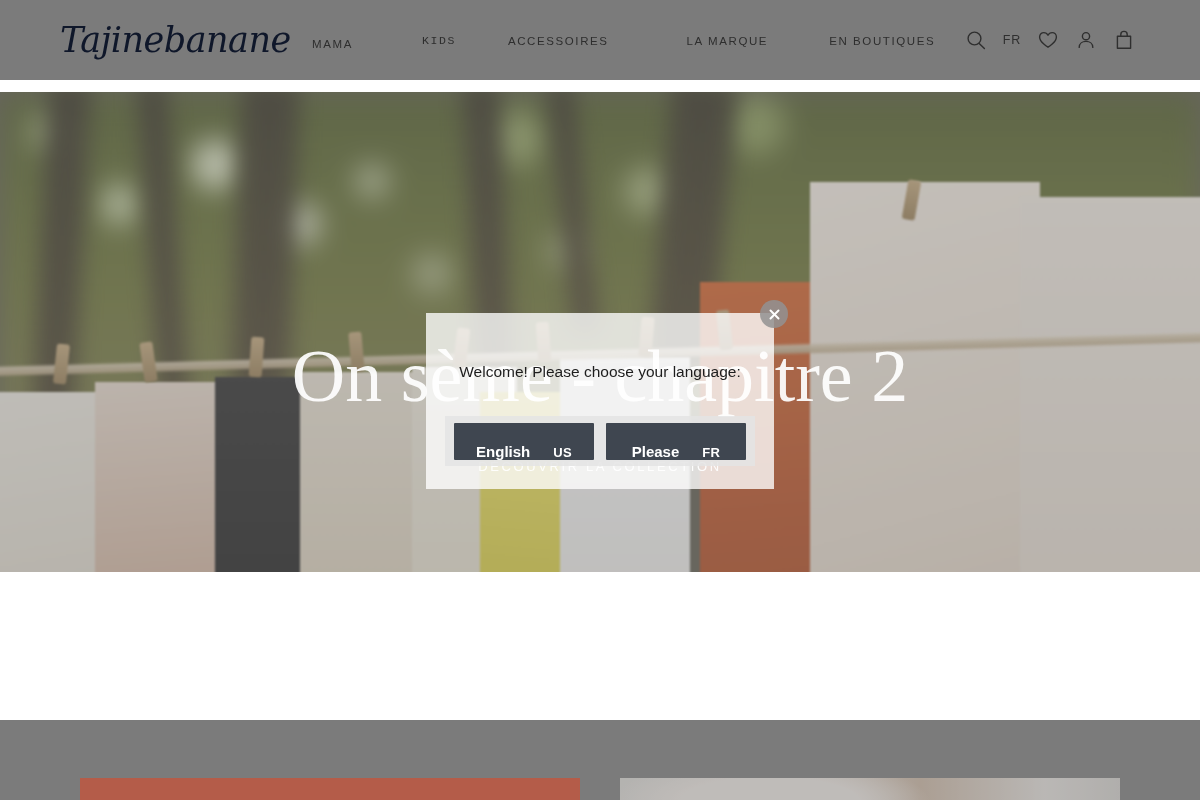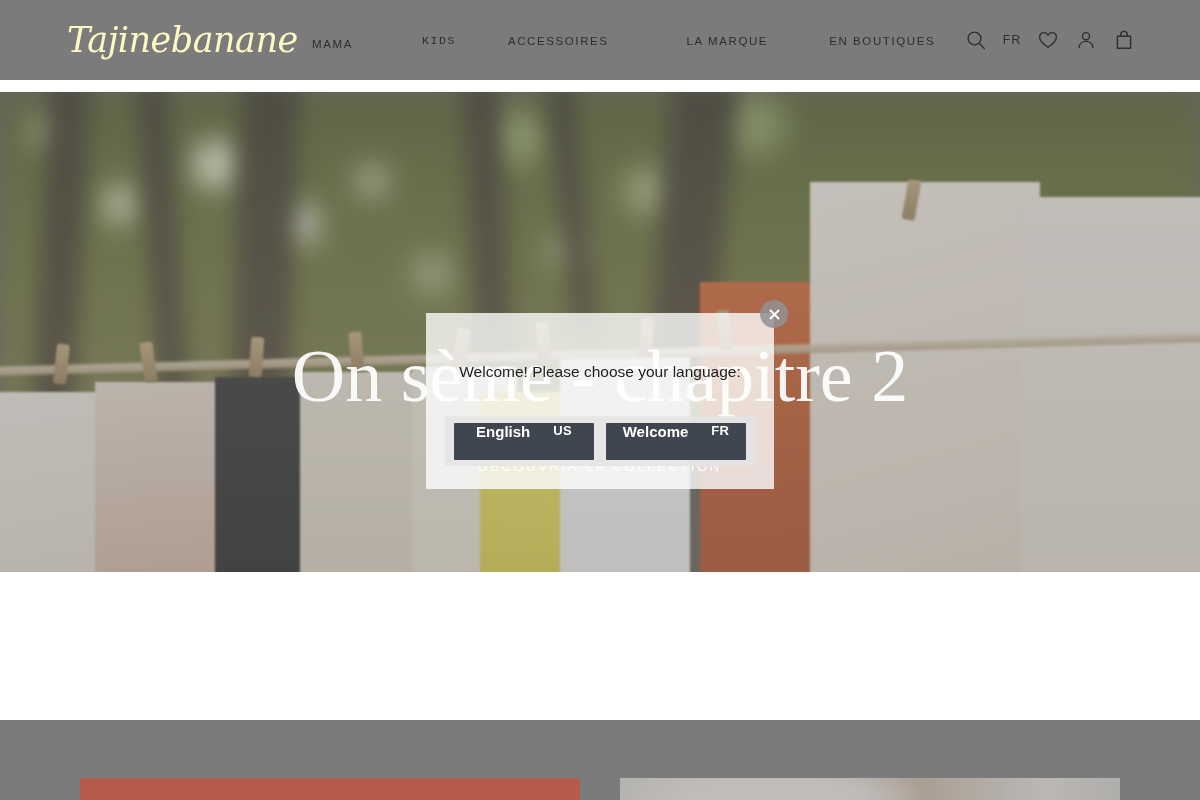--- a/index.html
+++ b/index.html
@@ -15,27 +15,27 @@
 
   
   .header {
     position: absolute; top: 0; left: 0;
     width: 1200px; height: 80px;
     background: #7b7b7b;
     display: flex; align-items: center;
     z-index: 30;
   }
   .logo {
-    position: absolute; left: 67px; top: 50%;
+    position: absolute; left: 60px; top: 50%;
     transform: translateY(-50%);
     font-family: "DejaVu Serif", serif;
     font-style: italic;
     font-size: 35px;
     font-weight: 400;
-    color: #fef9c3;
+    color: #0f172a;
     letter-spacing: -0.5px;
     white-space: nowrap;
   }
   .nav {
     position: absolute; left: 312px; top: 50%;
     transform: translateY(-50%);
     display: flex; align-items: center;
   }
   .nav-item {
     font-size: 11.5px;
@@ -232,21 +232,21 @@
   .lang-choice {
     background: #3f4650;
     color: #ffffff;
     border: none;
     height: 37px;
     padding: 0 22px;
     font-family: "Liberation Sans", sans-serif;
     font-size: 15px;
     font-weight: bold;
     cursor: pointer;
-    display: flex; align-items: flex-start; gap: 23px;
+    display: flex; align-items: flex-end; gap: 23px;
     border-radius: 1px;
     white-space: nowrap;
   }
   .lang-choice .code {
     font-size: 13px;
     font-weight: bold;
     letter-spacing: 0.3px;
   }
   .lang-choice.english { width: 140px; justify-content: center; }
   .lang-choice.french  { width: 140px; justify-content: center; }
@@ -390,21 +390,21 @@
       </button>
 
       <div class="modal-msg">Welcome! Please choose your language:</div>
 
       <div class="modal-btnbar">
         <button class="lang-choice english">
           <span>English</span>
           <span class="code">US</span>
         </button>
         <button class="lang-choice french">
-          <span>Welcome</span>
+          <span>Please</span>
           <span class="code">FR</span>
         </button>
       </div>
 
     </div>
   </div>
 
 </div>
 
 </body></html>

